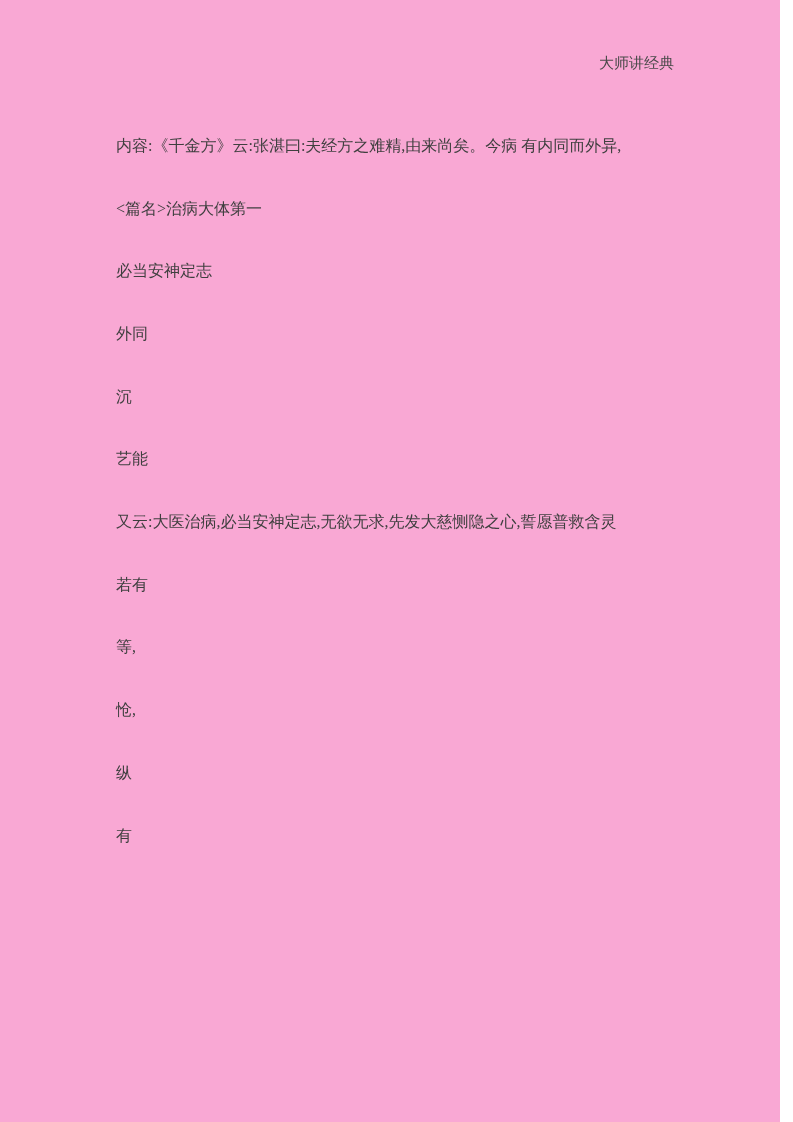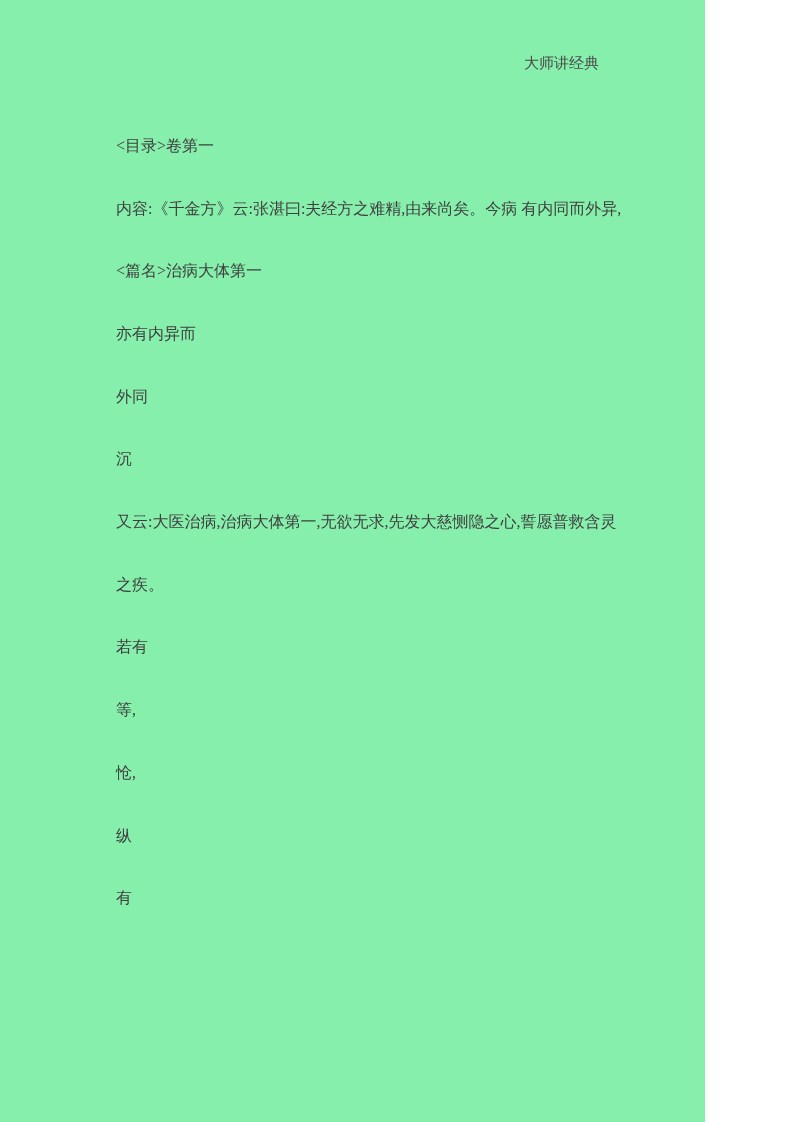--- a/index.html
+++ b/index.html
@@ -2,23 +2,23 @@
 <html><head>
 <meta charset="utf-8">
 <style>
   html, body {
     margin: 0;
     padding: 0;
     background: #ffffff;
   }
   .page {
     position: relative;
-    width: 705px;
+    width: 780px;
     height: 1122px;
-    background: #86efac;
+    background: #f9a8d4;
     font-family: "Liberation Serif", "DejaVu Serif", serif;
     color: #3f3f3f;
     overflow: hidden;
   }
   .header-watermark {
     position: absolute;
     top: 55px;
     right: 106px;
     font-size: 15px;
     line-height: 17px;
@@ -38,28 +38,27 @@
     height: 20.9px;
     white-space: pre;
   }
 </style>
 </head>
 <body>
 
 <div class="page">
   <div class="header-watermark">大师讲经典</div>
   <div class="doc-body">
-    <div class="text-line">&lt;目录&gt;卷第一</div>
     <div class="text-line">内容:《千金方》云:张湛曰:夫经方之难精,由来尚矣。今病 有内同而外异,</div>
     <div class="text-line">&lt;篇名&gt;治病大体第一</div>
-    <div class="text-line">亦有内异而</div>
+    <div class="text-line">必当安神定志</div>
     <div class="text-line">外同</div>
     <div class="text-line">沉</div>
-    <div class="text-line">又云:大医治病,治病大体第一,无欲无求,先发大慈恻隐之心,誓愿普救含灵</div>
-    <div class="text-line">之疾。</div>
+    <div class="text-line">艺能</div>
+    <div class="text-line">又云:大医治病,必当安神定志,无欲无求,先发大慈恻隐之心,誓愿普救含灵</div>
     <div class="text-line">若有</div>
     <div class="text-line">等,</div>
     <div class="text-line">怆,</div>
     <div class="text-line">纵</div>
     <div class="text-line">有</div>
     
     
     
     
     

